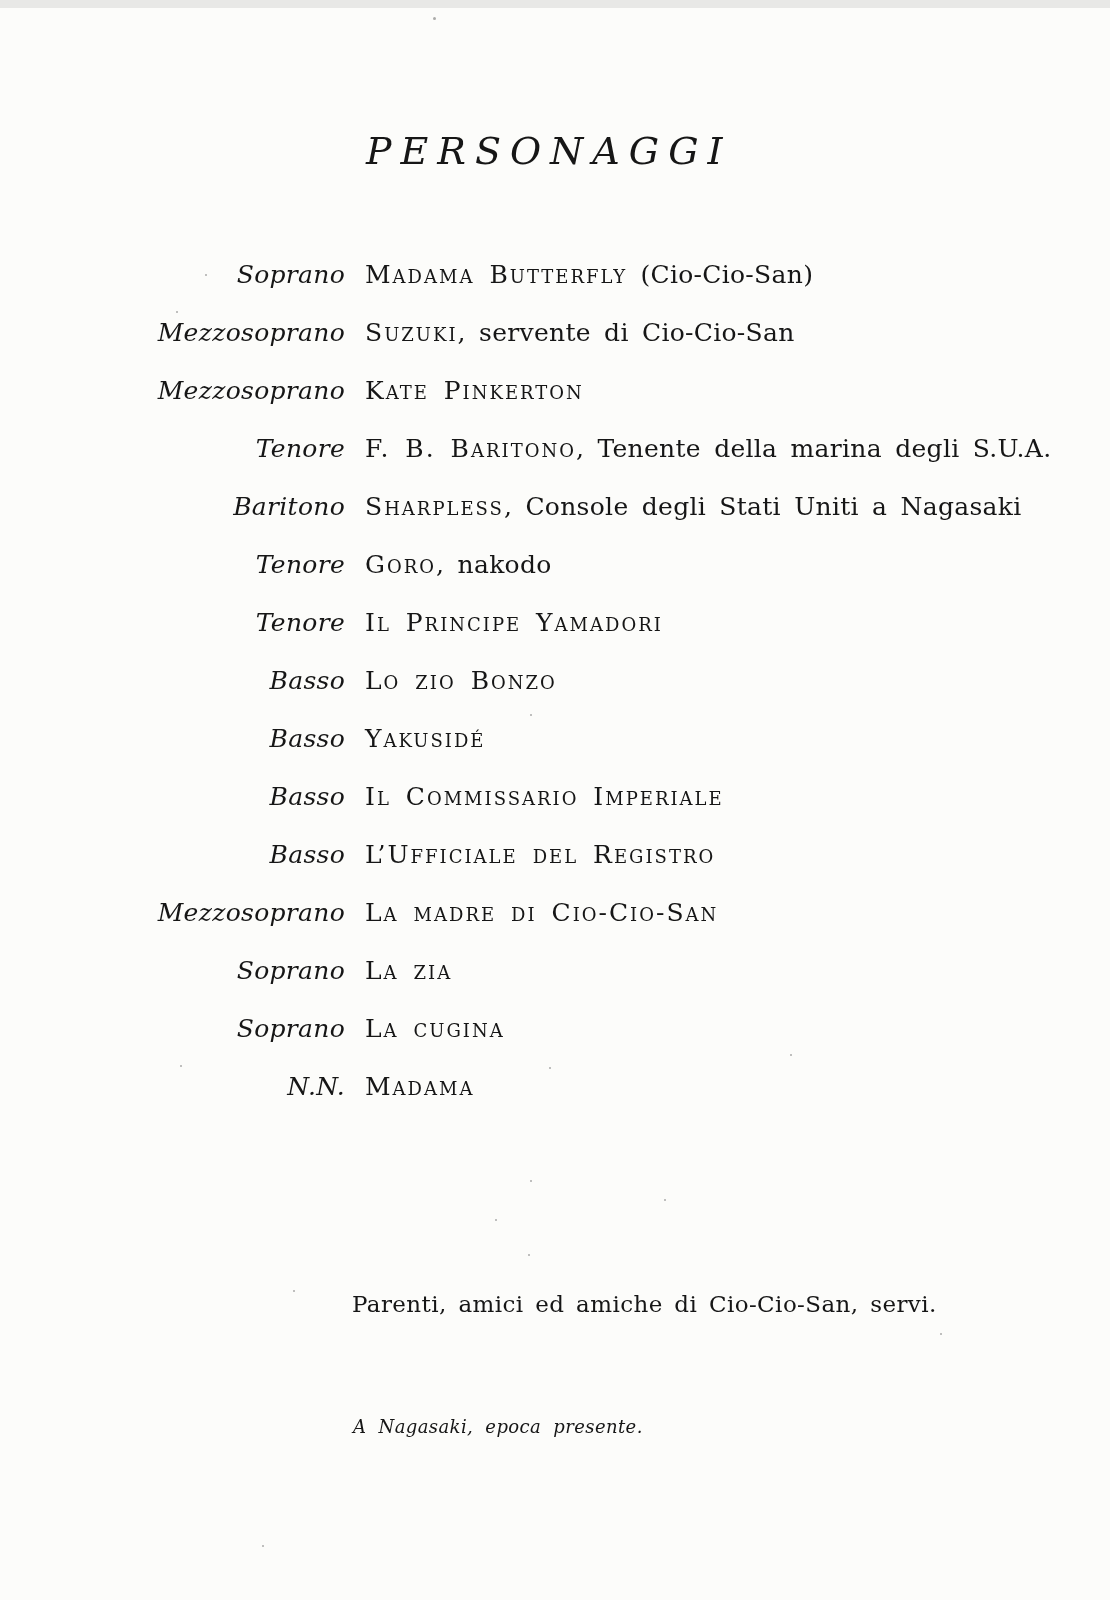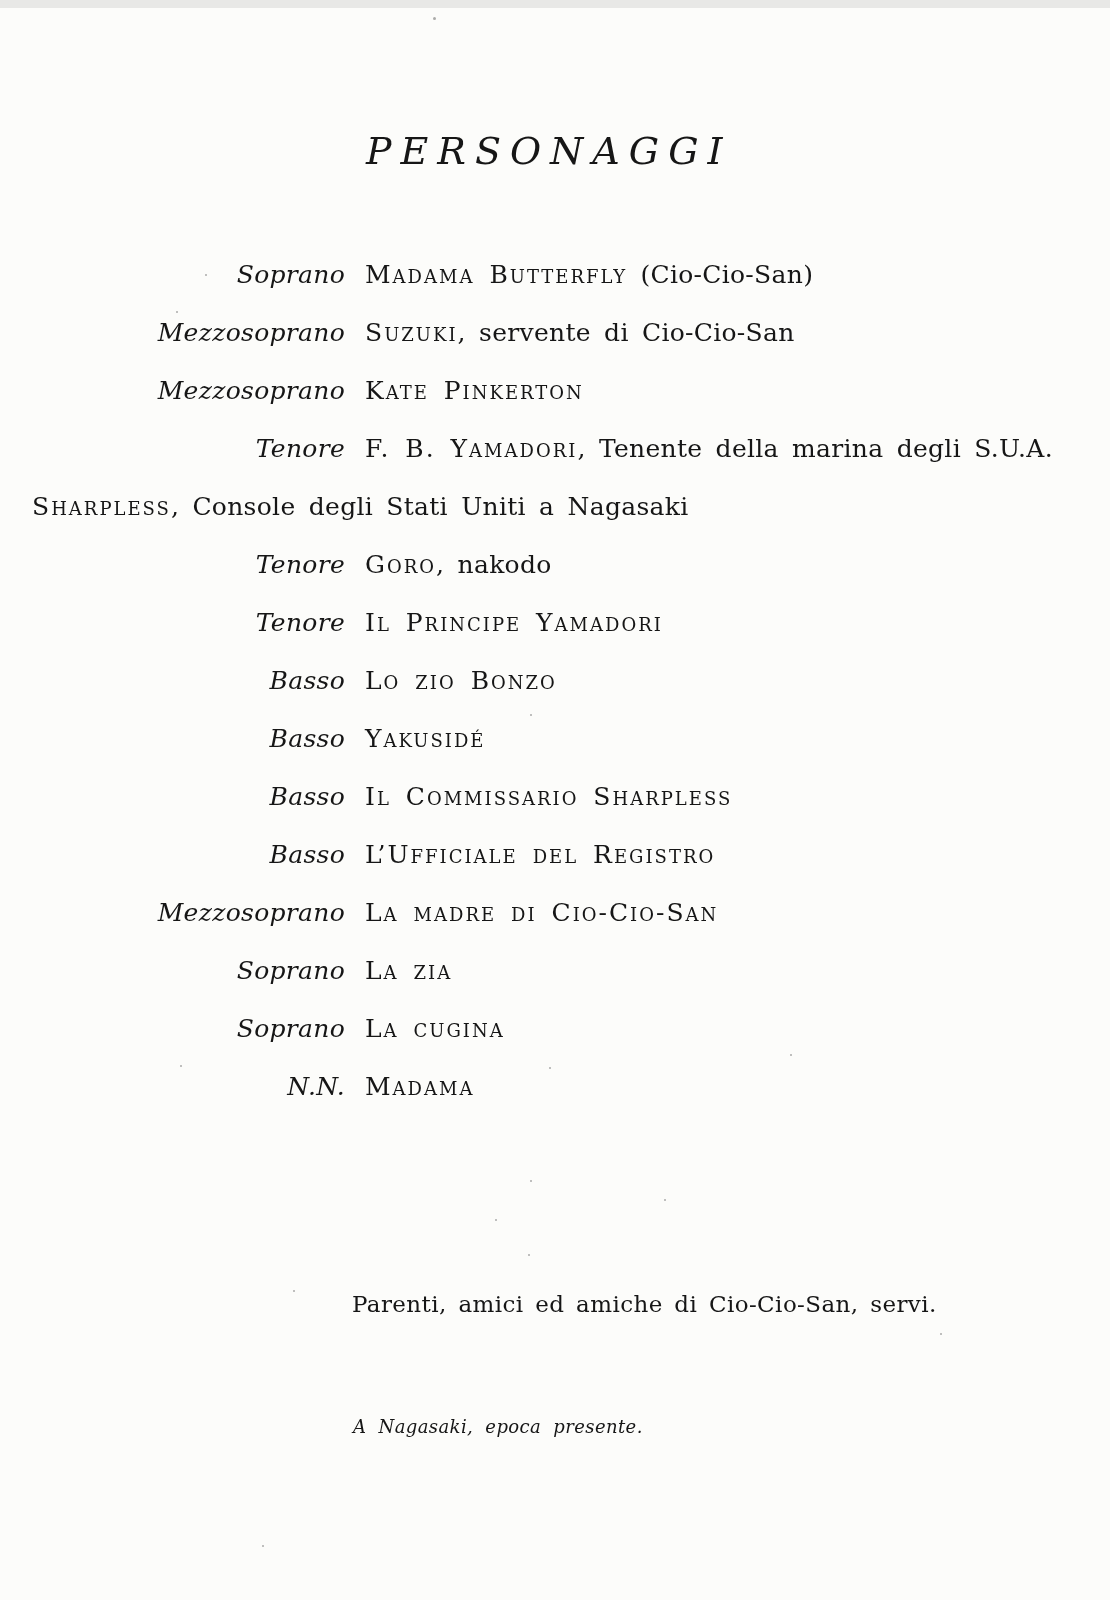--- a/index.html
+++ b/index.html
@@ -103,24 +103,25 @@
       <span class="name"><span class="name-caps">Suzuki</span><span class="name-detail">, servente di Cio-Cio-San</span></span>
     </div>
 
     <div class="cast-row">
       <span class="voice">Mezzosoprano</span>
       <span class="name"><span class="name-caps">Kate Pinkerton</span><span class="name-detail"></span></span>
     </div>
 
     <div class="cast-row">
       <span class="voice">Tenore</span>
-      <span class="name"><span class="name-caps">F. B. Yamadori</span><span class="name-detail">, Tenente della marina degli S.U.A.</span></span>
+      <span class="name"><span class="name-caps">F. B. Baritono</span><span class="name-detail">, Tenente della marina degli S.U.A.</span></span>
     </div>
 
     <div class="cast-row">
+      <span class="voice">Baritono</span>
       <span class="name"><span class="name-caps">Sharpless</span><span class="name-detail">, Console degli Stati Uniti a Nagasaki</span></span>
     </div>
 
     <div class="cast-row">
       <span class="voice">Tenore</span>
       <span class="name"><span class="name-caps">Goro</span><span class="name-detail">, nakodo</span></span>
     </div>
 
     <div class="cast-row">
       <span class="voice">Tenore</span>
@@ -132,21 +133,21 @@
       <span class="name"><span class="name-caps">Lo zio Bonzo</span><span class="name-detail"></span></span>
     </div>
 
     <div class="cast-row">
       <span class="voice">Basso</span>
       <span class="name"><span class="name-caps">Yakusidé</span><span class="name-detail"></span></span>
     </div>
 
     <div class="cast-row">
       <span class="voice">Basso</span>
-      <span class="name"><span class="name-caps">Il Commissario Sharpless</span><span class="name-detail"></span></span>
+      <span class="name"><span class="name-caps">Il Commissario Imperiale</span><span class="name-detail"></span></span>
     </div>
 
     <div class="cast-row">
       <span class="voice">Basso</span>
       <span class="name"><span class="name-caps">L’Ufficiale del Registro</span><span class="name-detail"></span></span>
     </div>
 
     <div class="cast-row">
       <span class="voice">Mezzosoprano</span>
       <span class="name"><span class="name-caps">La madre di Cio-Cio-San</span><span class="name-detail"></span></span>

